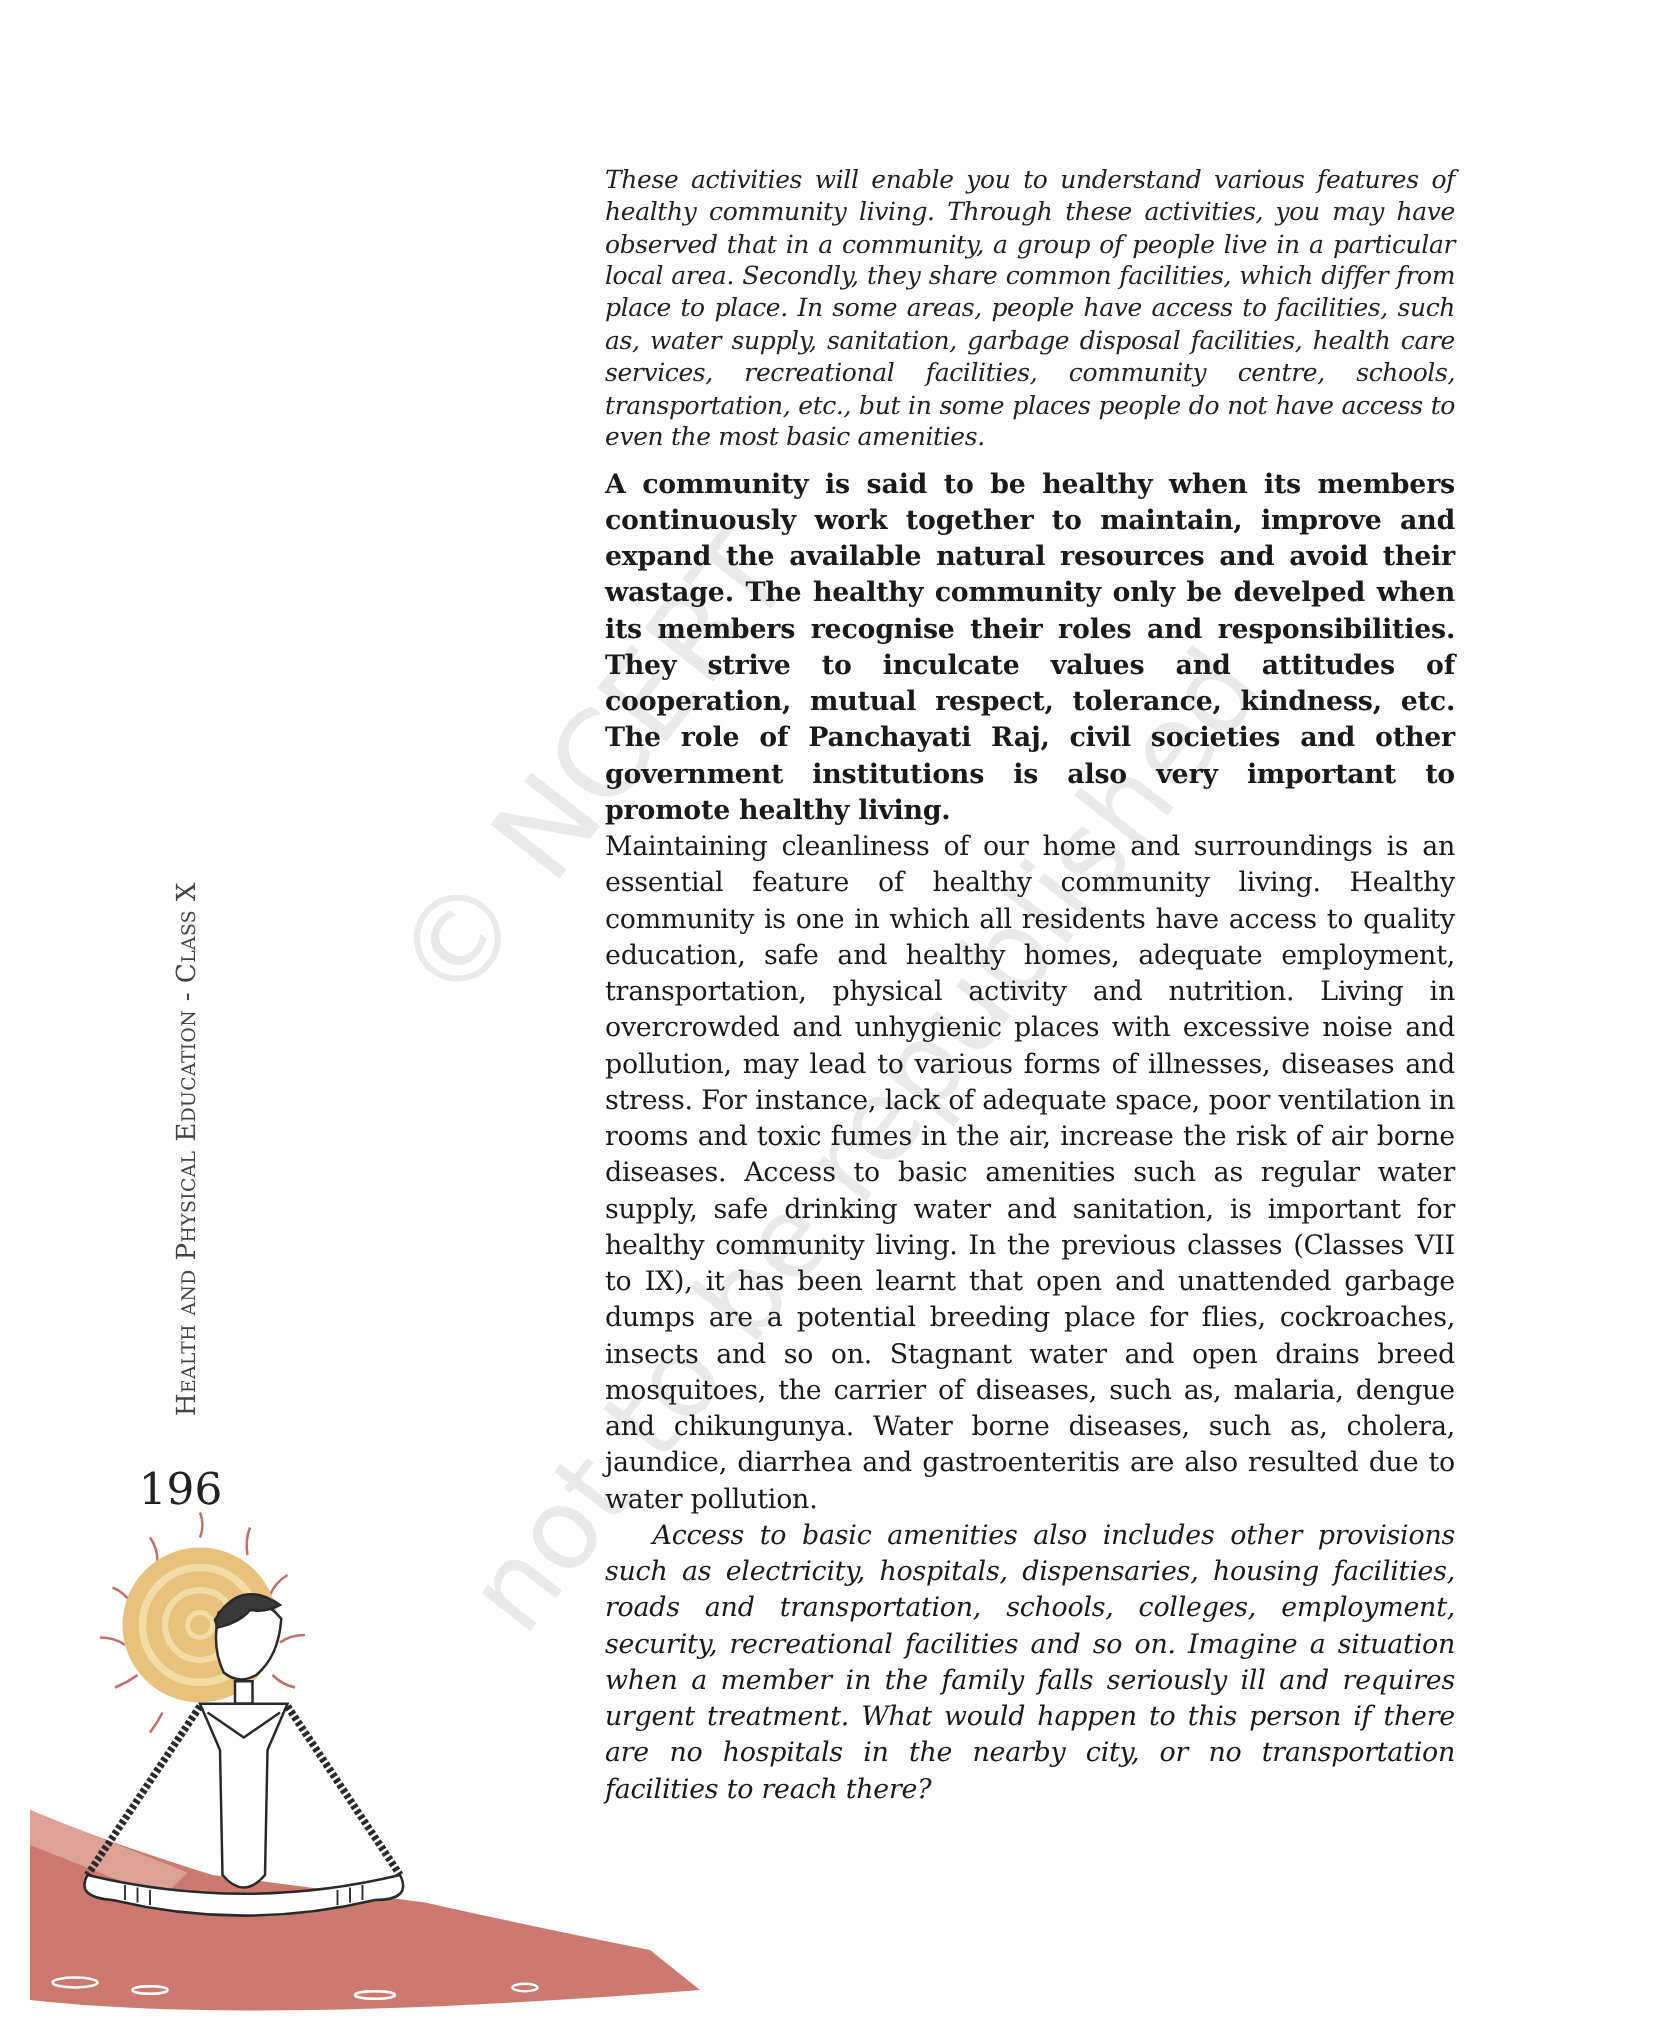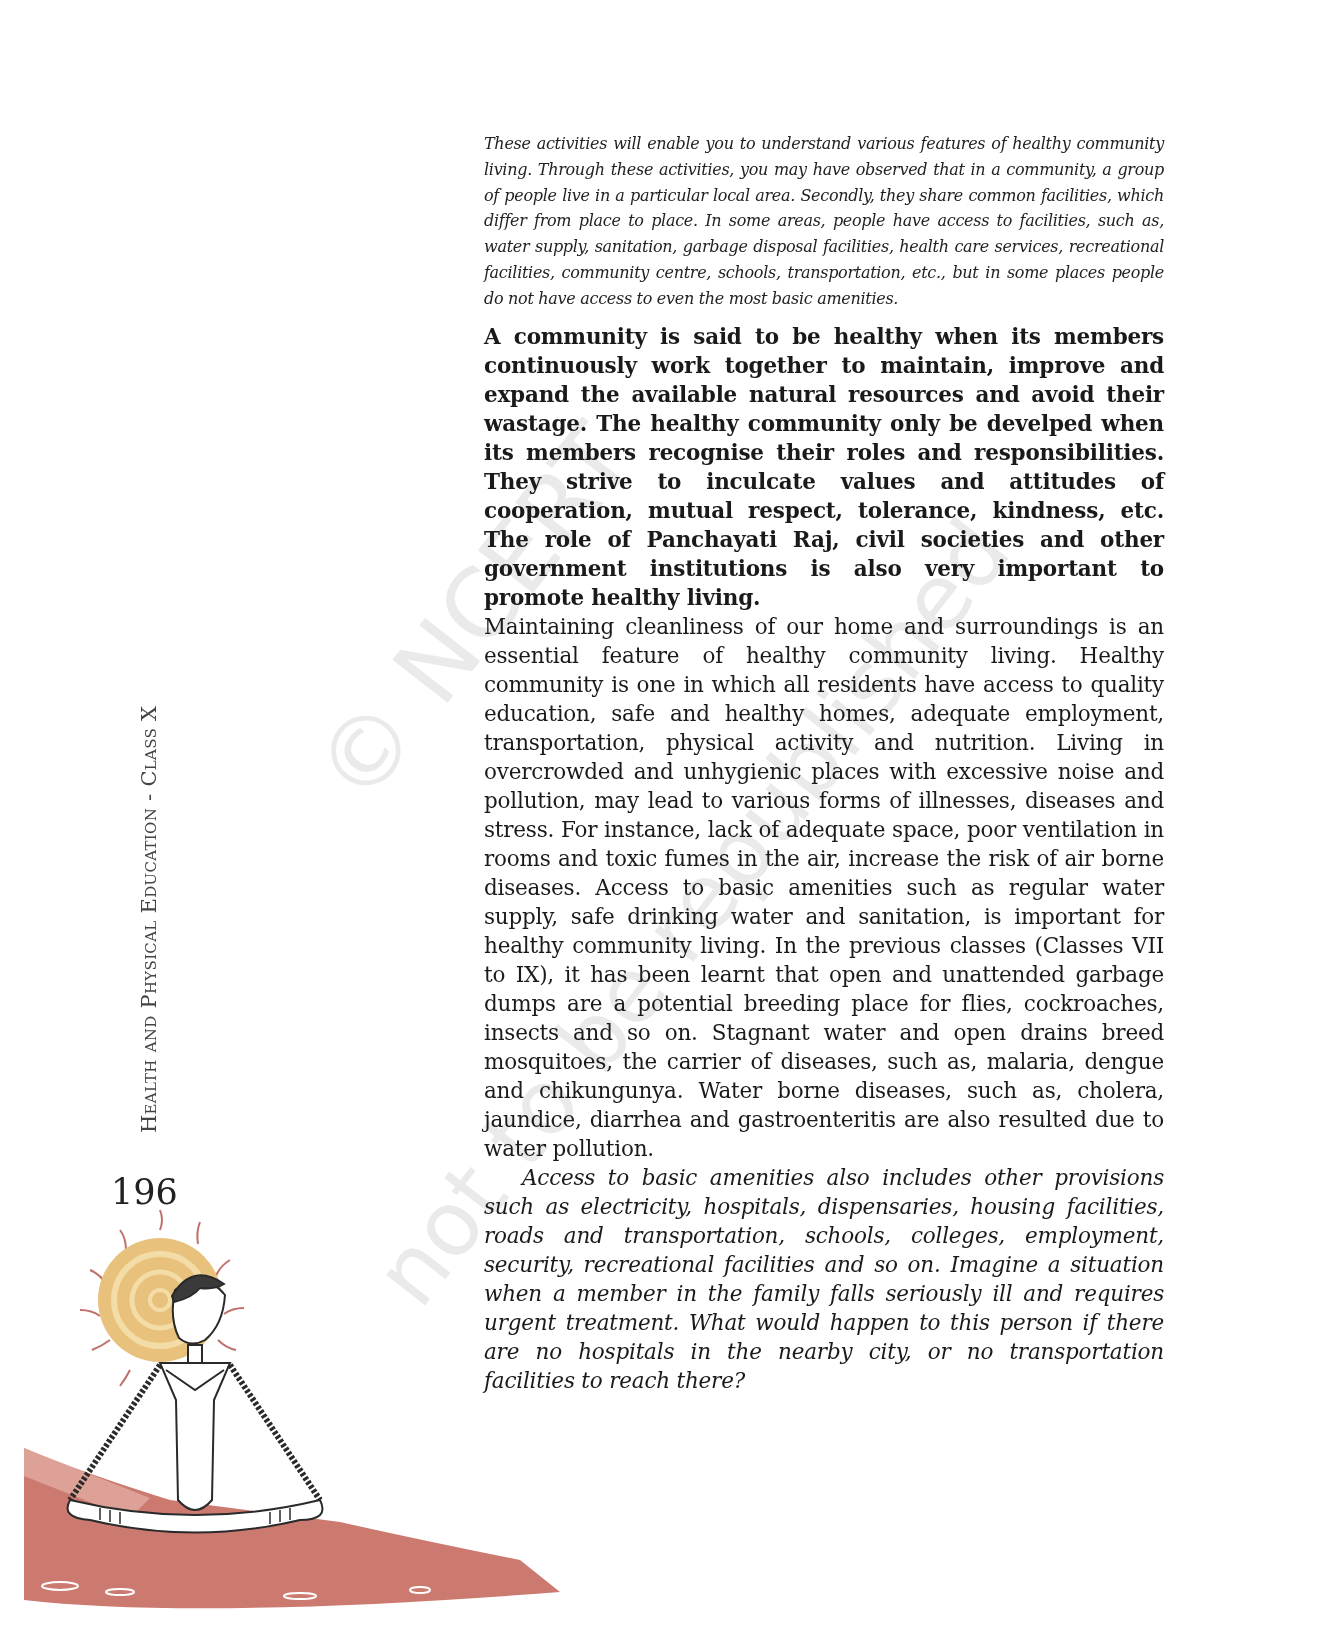--- a/index.html
+++ b/index.html
@@ -3,21 +3,21 @@
 <meta charset="utf-8">
 <style>
   html, body { margin: 0; padding: 0; background: #ffffff; }
   body { width: 1325px; height: 1625px; position: relative; overflow: hidden;
          font-family: "DejaVu Serif", "Liberation Serif", serif; color: #1c1c1c; }
 
   .text-col { position: absolute; left: 484px; top: 131px; width: 680px; }
 
   .intro {
     font-family: "DejaVu Serif", serif; font-style: italic;
-    font-size: 16px; line-height: 25.8px; text-align: justify; text-align-last: left;
+    font-size: 20px; line-height: 25.8px; text-align: justify; text-align-last: left;
     color: #222; margin: 0; letter-spacing: -0.3px;
   }
   .body-p {
     font-family: "DejaVu Serif", serif;
     font-size: 21.5px; line-height: 29px; text-align: justify;
     color: #1a1a1a; margin: 0; letter-spacing: -0.2px;
   }
   .body-p.para1 { margin-top: 10px; font-weight: bold; }
   .heading {
     font-family: "DejaVu Serif", serif; font-weight: bold;

